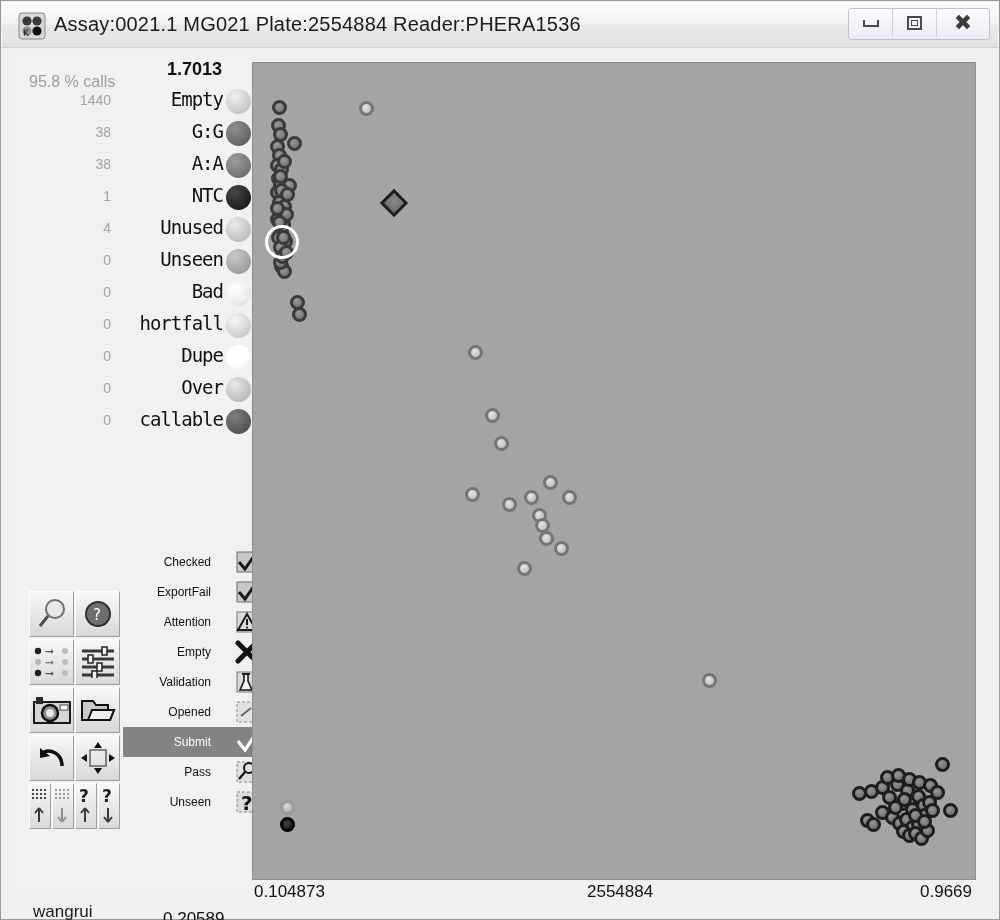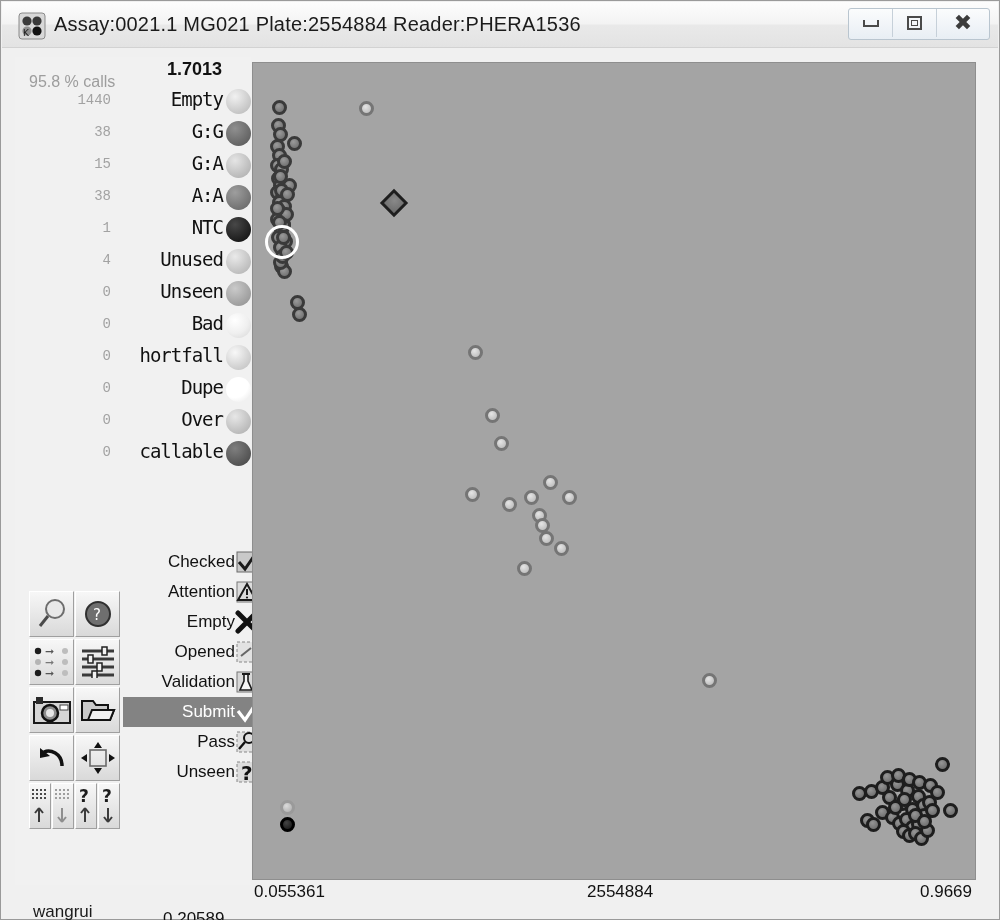--- a/index.html
+++ b/index.html
@@ -29,30 +29,30 @@
 
   
   .sidebar{position:absolute;left:14px;top:56px;width:236px;height:828px;background:#f1f1f1;}
 
   .topline{position:absolute;left:0;top:0;width:236px;height:26px;}
   .pct{position:absolute;left:14px;top:16px;font-size:16px;color:#9d9d9d;}
   .thr{position:absolute;left:152px;top:2px;font-size:18px;color:#111;font-weight:600;}
 
   .legend{position:absolute;left:0;top:28px;width:236px;}
   .lrow{position:relative;height:32px;}
-  .lcount{position:absolute;right:140px;top:7px;font-size:14px;color:#a2a2a2;text-align:right;font-family:Liberation Mono, monospace;}
+  .lcount{position:absolute;right:140px;top:7px;font-size:14px;color:#a2a2a2;text-align:right;}
   .llabel{position:absolute;right:28px;top:3px;font-size:19px;color:#111;
            font-family:"DejaVu Sans Mono",monospace;letter-spacing:-1px;white-space:nowrap;}
   .lball{position:absolute;right:0;top:4px;width:25px;height:25px;border-radius:50%;}
 
   
   .statuslist{position:absolute;left:108px;top:490px;width:142px;}
   .srow{position:relative;height:30px;display:flex;align-items:center;justify-content:flex-end;}
   .srow.sel{background:#838383;}
-  .slabel{font-size:17px;color:#111;padding-right:0;}
+  .slabel{font-size:12px;color:#111;padding-right:24px;}
   .srow.sel .slabel{color:#ffffff;}
   .sicon{width:24px;height:24px;margin-right:6px;position:relative;display:flex;
          align-items:center;justify-content:center;}
 
   
   .tools{position:absolute;left:14px;top:534px;width:92px;}
   .trow{display:flex;}
   .tbtn{width:46px;height:46px;margin:0 1px 2px 0;
         background:linear-gradient(to bottom,#f7f7f7,#d9d9d9);
         border:1px solid #9f9f9f;border-top-color:#fff;border-left-color:#fff;
@@ -114,25 +114,20 @@
     <div class="legend" id="legend">
         <div class="lrow">
           <div class="lcount">1440</div>
           <div class="llabel">Empty</div>
           <div class="lball" style="background: radial-gradient(circle at 36% 30%, rgb(241, 241, 241) 0%, rgb(207, 207, 207) 55%, rgb(181, 181, 181) 100%);"></div>
         </div>
         <div class="lrow">
           <div class="lcount">38</div>
           <div class="llabel">G:G</div>
           <div class="lball" style="background: radial-gradient(circle at 36% 30%, rgb(144, 144, 144) 0%, rgb(110, 110, 110) 55%, rgb(84, 84, 84) 100%);"></div>
-        </div>
-        <div class="lrow">
-          <div class="lcount">15</div>
-          <div class="llabel">G:A</div>
-          <div class="lball" style="background: radial-gradient(circle at 36% 30%, rgb(229, 229, 229) 0%, rgb(195, 195, 195) 55%, rgb(169, 169, 169) 100%);"></div>
         </div>
         <div class="lrow">
           <div class="lcount">38</div>
           <div class="llabel">A:A</div>
           <div class="lball" style="background: radial-gradient(circle at 36% 30%, rgb(158, 158, 158) 0%, rgb(124, 124, 124) 55%, rgb(98, 98, 98) 100%);"></div>
         </div>
         <div class="lrow">
           <div class="lcount">1</div>
           <div class="llabel">NTC</div>
           <div class="lball" style="background: radial-gradient(circle at 36% 30%, rgb(72, 72, 72) 0%, rgb(38, 38, 38) 55%, rgb(12, 12, 12) 100%);"></div>
@@ -312,54 +307,63 @@
         <div class="srow">
           <div class="slabel">Checked</div>
           <div class="sicon">
             <svg width="24" height="24" viewBox="0 0 24 24">
               <rect x="2" y="2" width="20" height="20" fill="#c9c9c9" stroke="#6a6a6a"></rect>
               <path d="M4 12 L10 19 L21 3" stroke="#1a1a1a" stroke-width="3" fill="none"></path>
             </svg>
           </div>
         </div>
         <div class="srow">
+          <div class="slabel">ExportFail</div>
+          <div class="sicon">
+            <svg width="24" height="24" viewBox="0 0 24 24">
+              <rect x="2" y="2" width="20" height="20" fill="#c9c9c9" stroke="#6a6a6a"></rect>
+              <path d="M4 12 L10 19 L21 3" stroke="#1a1a1a" stroke-width="3" fill="none"></path>
+            </svg>
+          </div>
+        </div>
+        <div class="srow">
           <div class="slabel">Attention</div>
           <div class="sicon">
             <svg width="24" height="24" viewBox="0 0 24 24">
               <rect x="2" y="2" width="20" height="20" fill="#dcdcdc" stroke="#777"></rect>
               <path d="M12 4 L21 20 L3 20 Z" fill="none" stroke="#1a1a1a" stroke-width="2"></path>
               <line x1="12" y1="9" x2="12" y2="15" stroke="#1a1a1a" stroke-width="2"></line>
               <circle cx="12" cy="17.5" r="1.1" fill="#1a1a1a"></circle>
             </svg>
           </div>
         </div>
         <div class="srow">
           <div class="slabel">Empty</div>
           <div class="sicon">
             <svg width="24" height="24" viewBox="0 0 24 24">
               <path d="M3 3 L21 21 M21 3 L3 21" stroke="#111" stroke-width="5" fill="none" stroke-linecap="round"></path>
             </svg>
           </div>
         </div>
         <div class="srow">
-          <div class="slabel">Opened</div>
-          <div class="sicon">
-            <svg width="24" height="24" viewBox="0 0 24 24">
-              <rect x="2" y="2" width="20" height="20" fill="#e2e2e2" stroke="#888" stroke-dasharray="3 2"></rect>
-              <path d="M6 16 L16 8" stroke="#666" stroke-width="2"></path>
-            </svg>
-          </div>
-        </div>
-        <div class="srow">
           <div class="slabel">Validation</div>
           <div class="sicon">
             <svg width="24" height="24" viewBox="0 0 24 24">
               <rect x="2" y="2" width="20" height="20" fill="#d8d8d8" stroke="#777"></rect>
               <path d="M9 4 L9 11 L5 20 L17 20 L13 11 L13 4 Z" fill="#f4f4f4" stroke="#1a1a1a" stroke-width="1.6"></path>
               <line x1="7" y1="4" x2="15" y2="4" stroke="#1a1a1a" stroke-width="2"></line>
+            </svg>
+          </div>
+        </div>
+        <div class="srow">
+          <div class="slabel">Opened</div>
+          <div class="sicon">
+            <svg width="24" height="24" viewBox="0 0 24 24">
+              <rect x="2" y="2" width="20" height="20" fill="#e2e2e2" stroke="#888" stroke-dasharray="3 2"></rect>
+              <path d="M6 16 L16 8" stroke="#666" stroke-width="2"></path>
             </svg>
           </div>
         </div>
         <div class="srow sel">
           <div class="slabel">Submit</div>
           <div class="sicon">
             <svg width="24" height="24" viewBox="0 0 24 24">
               <path d="M3 11 L10 20 L22 2" stroke="#ffffff" stroke-width="3.2" fill="none"></path>
             </svg>
           </div>
@@ -482,18 +486,18 @@
       <div class="pt" style="left: 263.798px; top: 498.148px; width: 15px; height: 15px; background: radial-gradient(circle at 38% 32%, rgb(229, 229, 229) 0%, rgb(199, 199, 199) 60%, rgb(185, 185, 185) 100%); border: 3px solid rgb(117, 117, 117);"></div>
       <div class="pt" style="left: 449.499px; top: 610.251px; width: 15px; height: 15px; background: radial-gradient(circle at 38% 32%, rgb(229, 229, 229) 0%, rgb(199, 199, 199) 60%, rgb(185, 185, 185) 100%); border: 3px solid rgb(117, 117, 117);"></div>
       <div class="pt" style="left: 106.436px; top: 37.5066px; width: 15px; height: 15px; background: radial-gradient(circle at 38% 32%, rgb(229, 229, 229) 0%, rgb(199, 199, 199) 60%, rgb(185, 185, 185) 100%); border: 3px solid rgb(117, 117, 117);"></div>
       <div class="pt" style="left: 27.383px; top: 753.947px; width: 15px; height: 15px; background: radial-gradient(circle at 38% 32%, rgb(68, 68, 68) 0%, rgb(38, 38, 38) 60%, rgb(24, 24, 24) 100%); border: 3px solid rgb(0, 0, 0);"></div>
       <div class="pt" style="left: 27.383px; top: 736.622px; width: 15px; height: 15px; background: radial-gradient(circle at 38% 32%, rgb(219, 219, 219) 0%, rgb(189, 189, 189) 60%, rgb(175, 175, 175) 100%); border: 3px solid rgb(154, 154, 154);"></div>
       <div class="diamond" style="left: 130.785px; top: 129.785px; width: 20px; height: 20px; background: radial-gradient(circle at 40% 35%, rgb(137, 137, 137), rgb(107, 107, 107)); border: 3px solid rgb(30, 30, 30);"></div>
       <div class="ring" style="left: 11.9167px; top: 161.511px; width: 34px; height: 34px; border-color: rgb(255, 255, 255);"></div>
     </div>
 
   <div class="axis">
-    <div class="ax ax-l">0.055361</div>
+    <div class="ax ax-l">0.104873</div>
     <div class="ax ax-c">2554884</div>
     <div class="ax ax-r">0.9669</div>
   </div>
 
 </div>
 
 </body></html>

